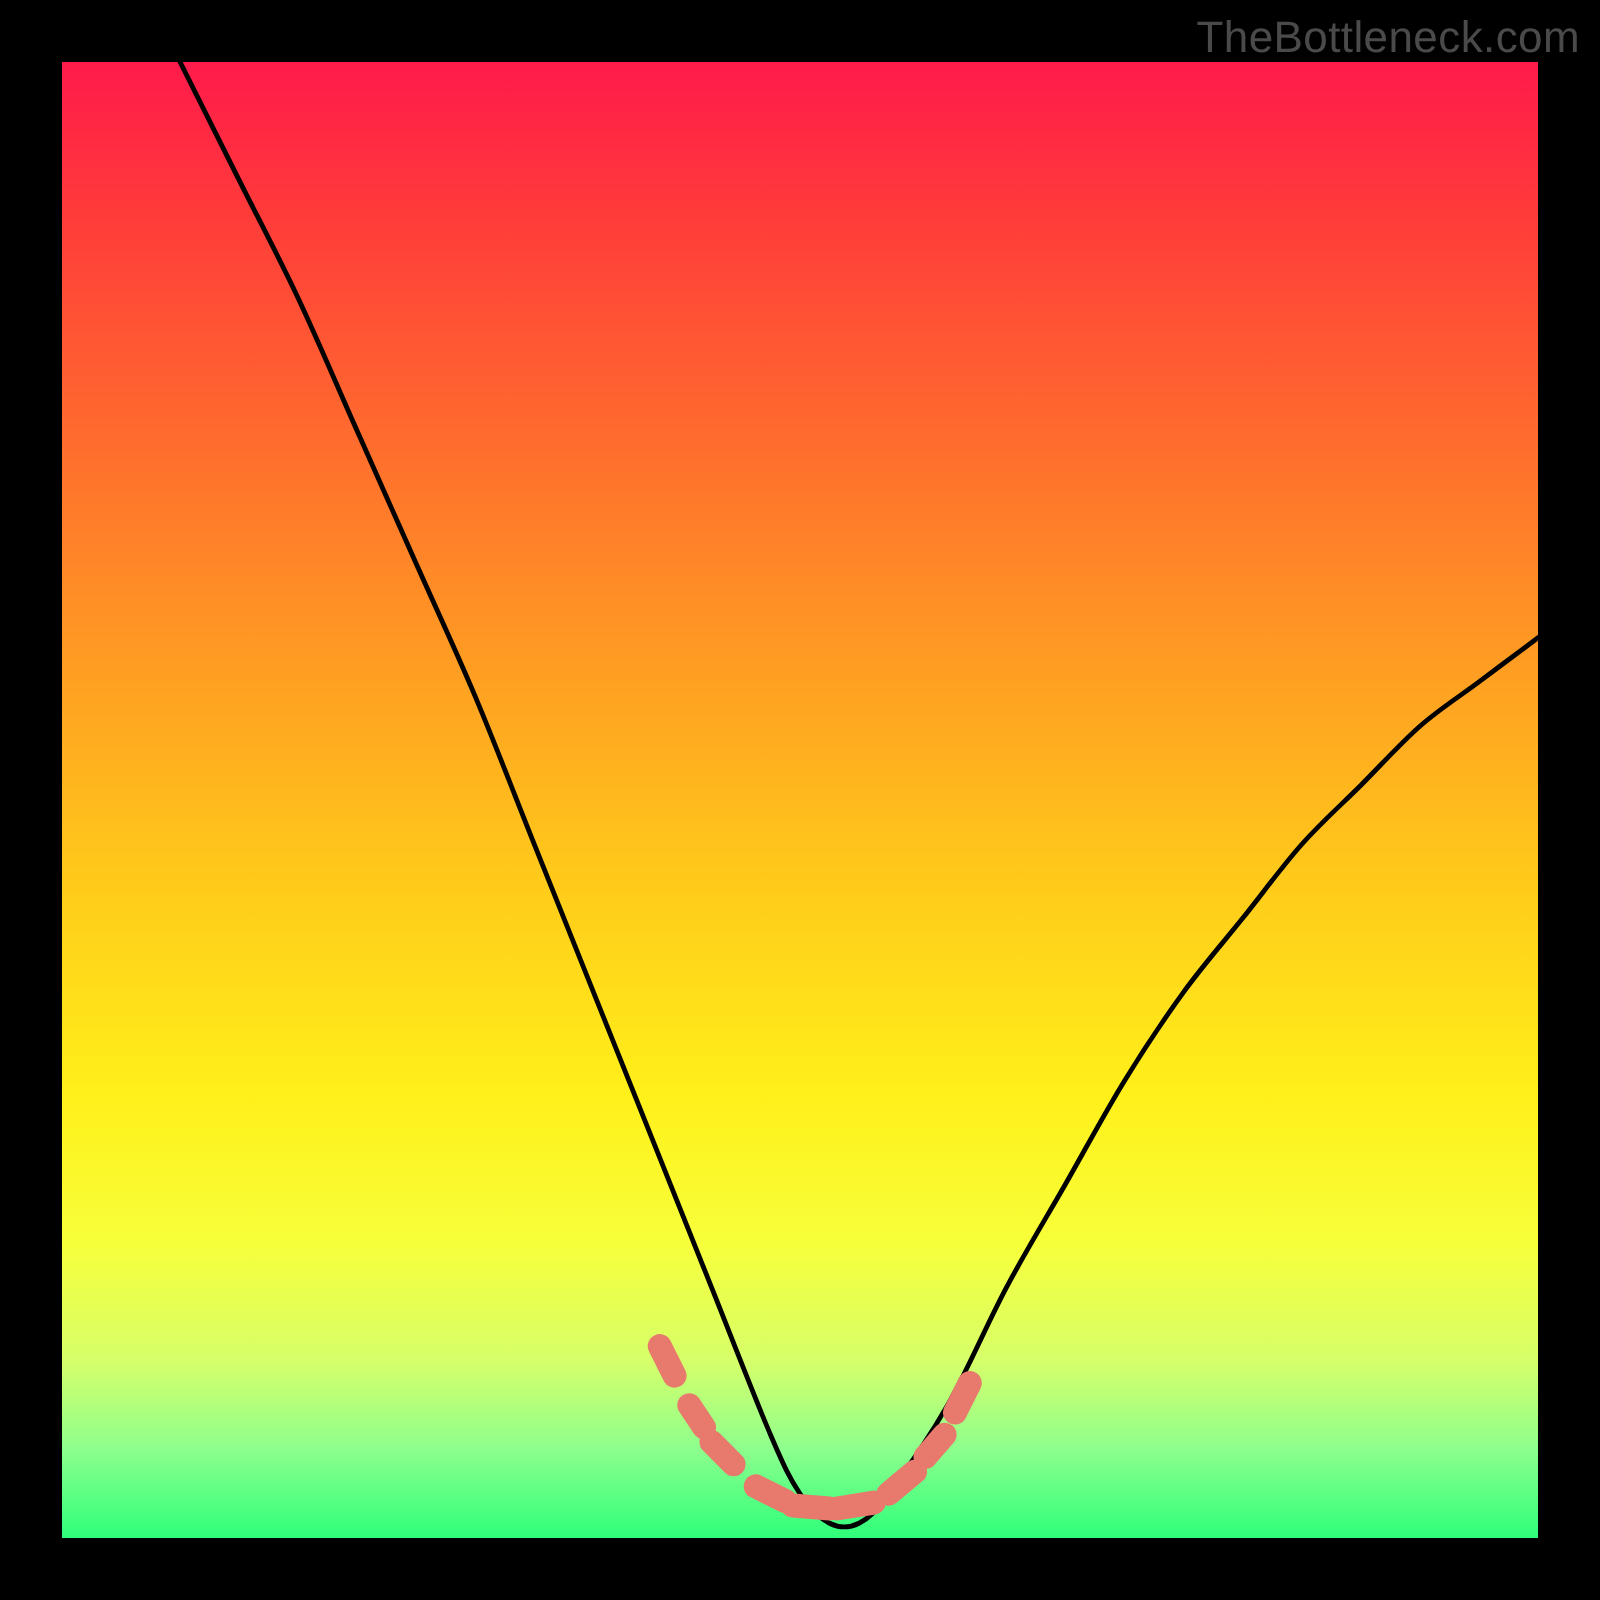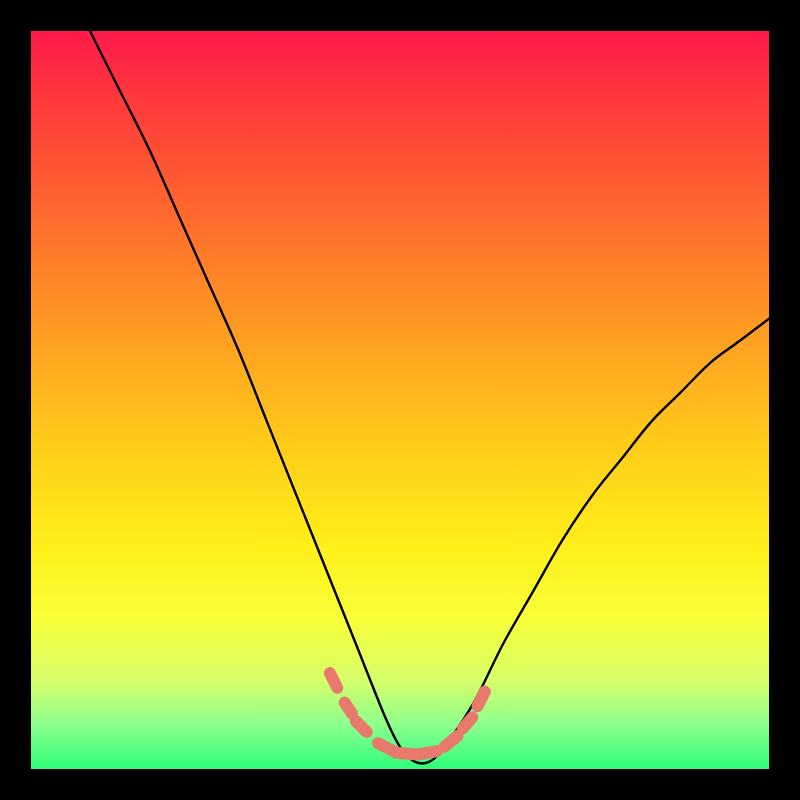--- a/index.html
+++ b/index.html
@@ -80,13 +80,14 @@
           <path d="M 324.72 690.03 L 335.79 701.10" class="marker-path" stroke="#e87a6d" stroke-width="12"></path>
           <path d="M 346.86 712.17 L 361.62 719.55" class="marker-path" stroke="#e87a6d" stroke-width="12"></path>
           <path d="M 365.31 721.76 L 383.76 723.24" class="marker-path" stroke="#e87a6d" stroke-width="12"></path>
           <path d="M 387.45 723.24 L 405.90 720.29" class="marker-path" stroke="#e87a6d" stroke-width="12"></path>
           <path d="M 413.28 715.86 L 426.56 704.79" class="marker-path" stroke="#e87a6d" stroke-width="12"></path>
           <path d="M 431.73 697.41 L 441.32 686.34" class="marker-path" stroke="#e87a6d" stroke-width="12"></path>
           <path d="M 446.49 675.27 L 453.87 660.51" class="marker-path" stroke="#e87a6d" stroke-width="12"></path>
         </g>
     </svg>
   </div>
+  <div class="watermark">TheBottleneck.com</div>
 </div>
 
 </body></html>

